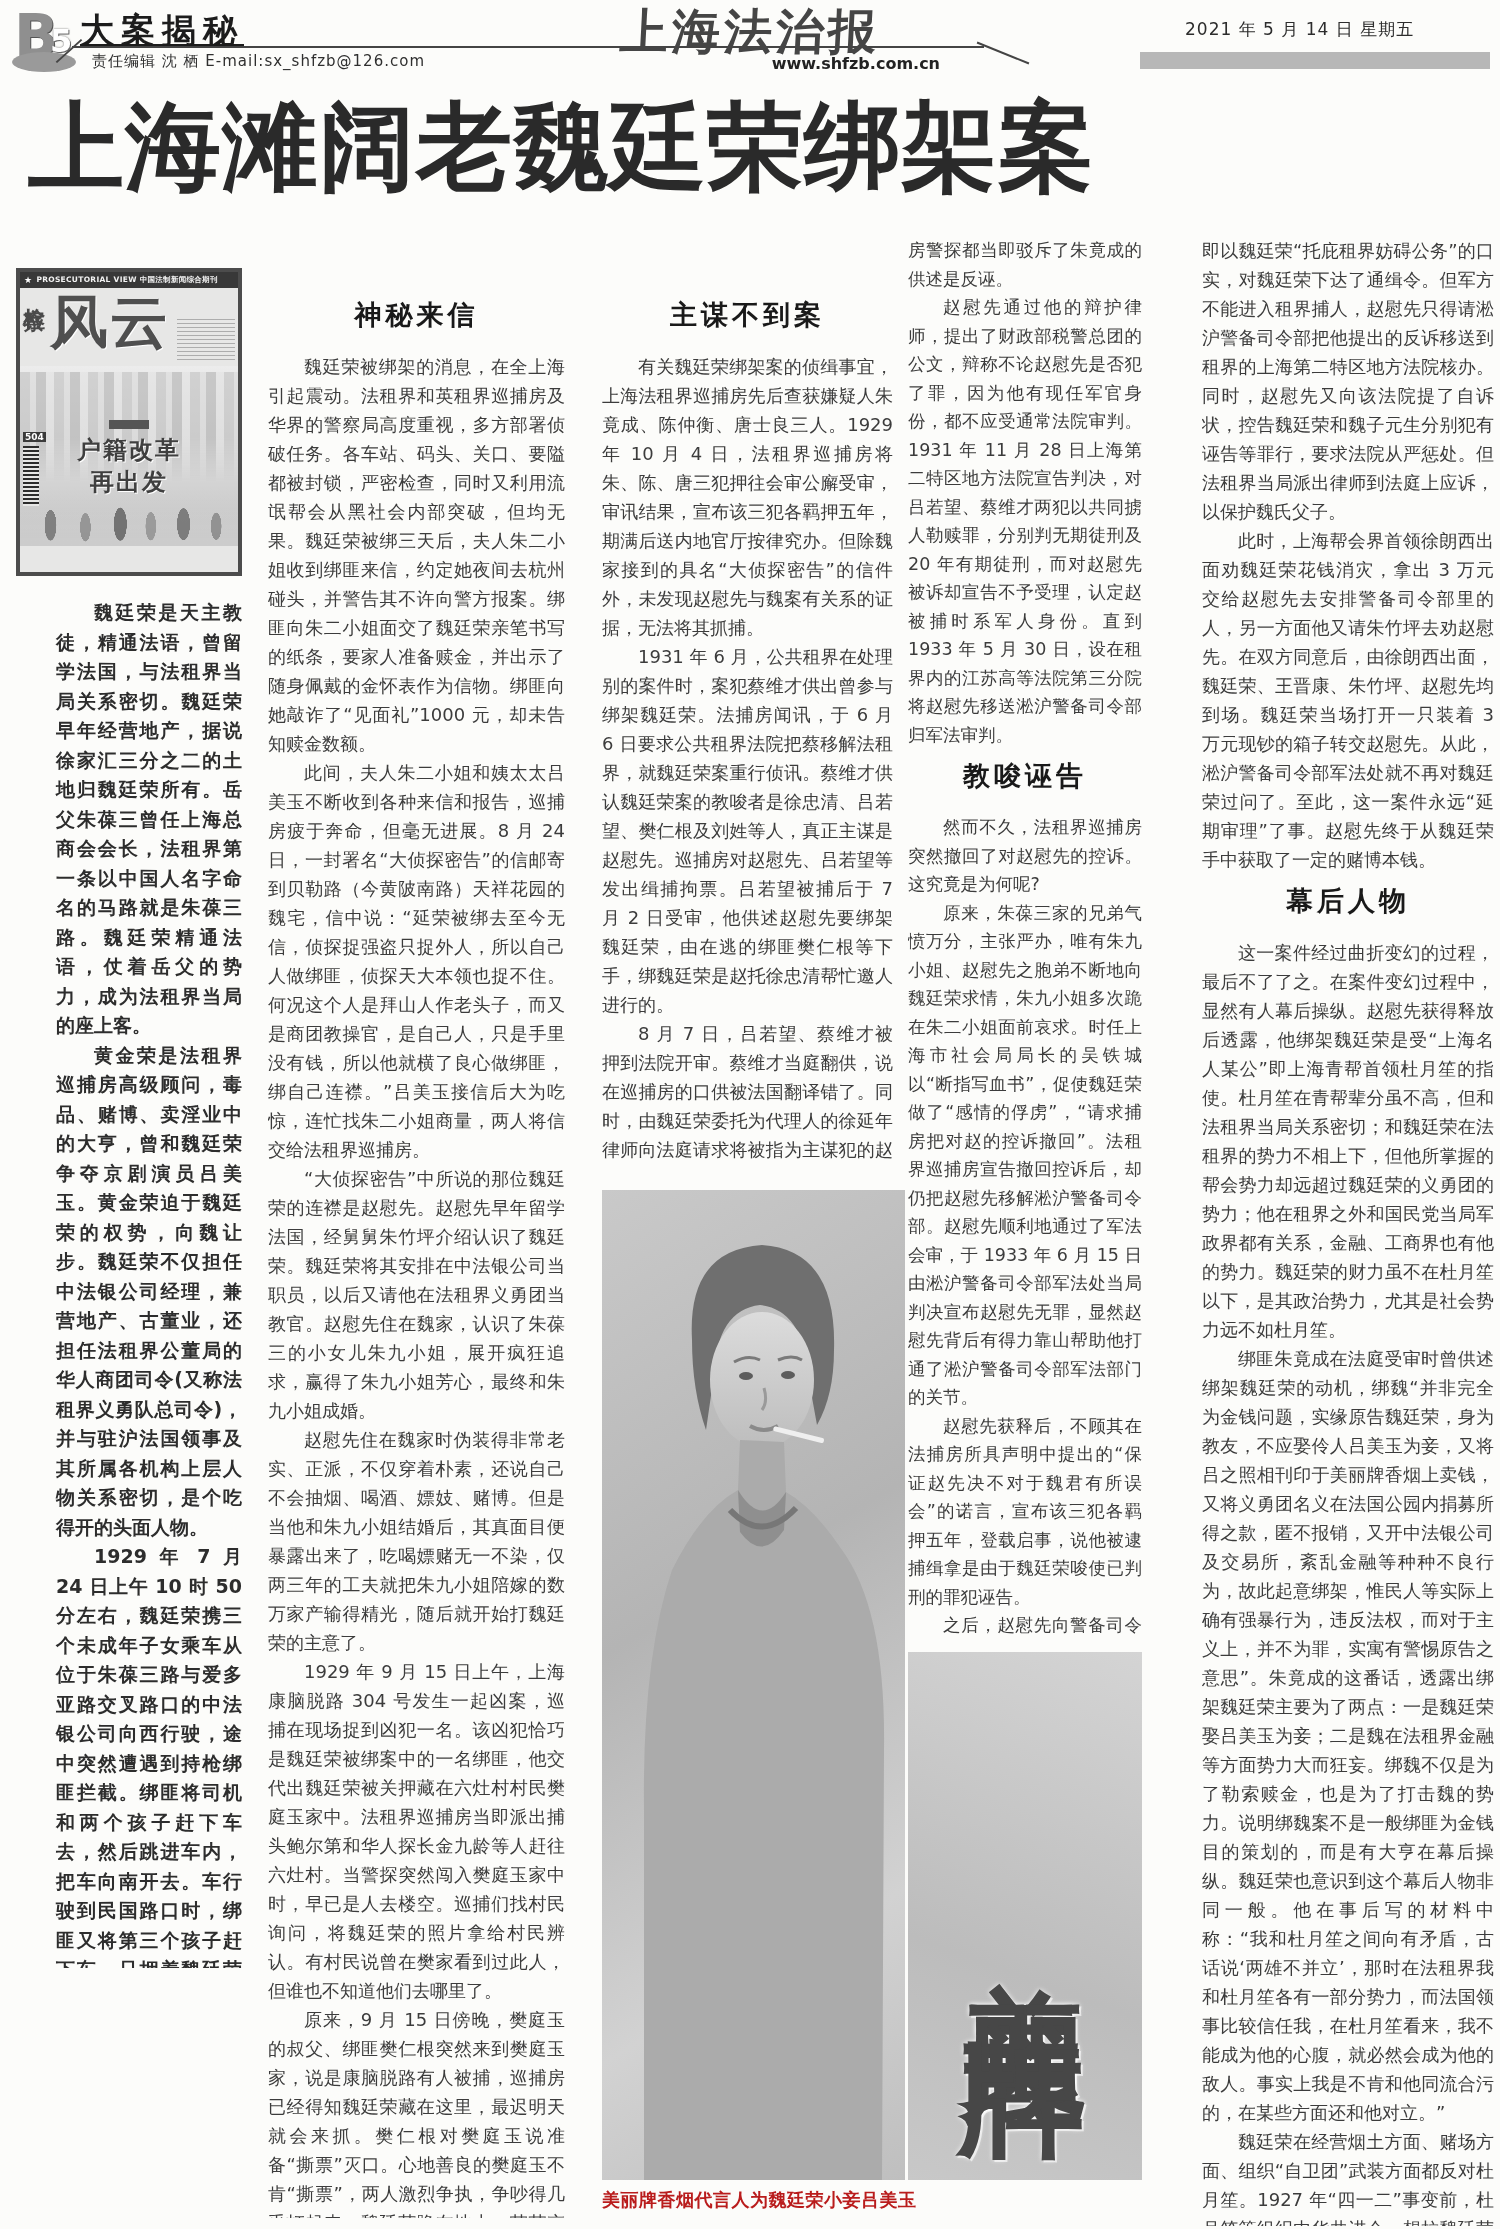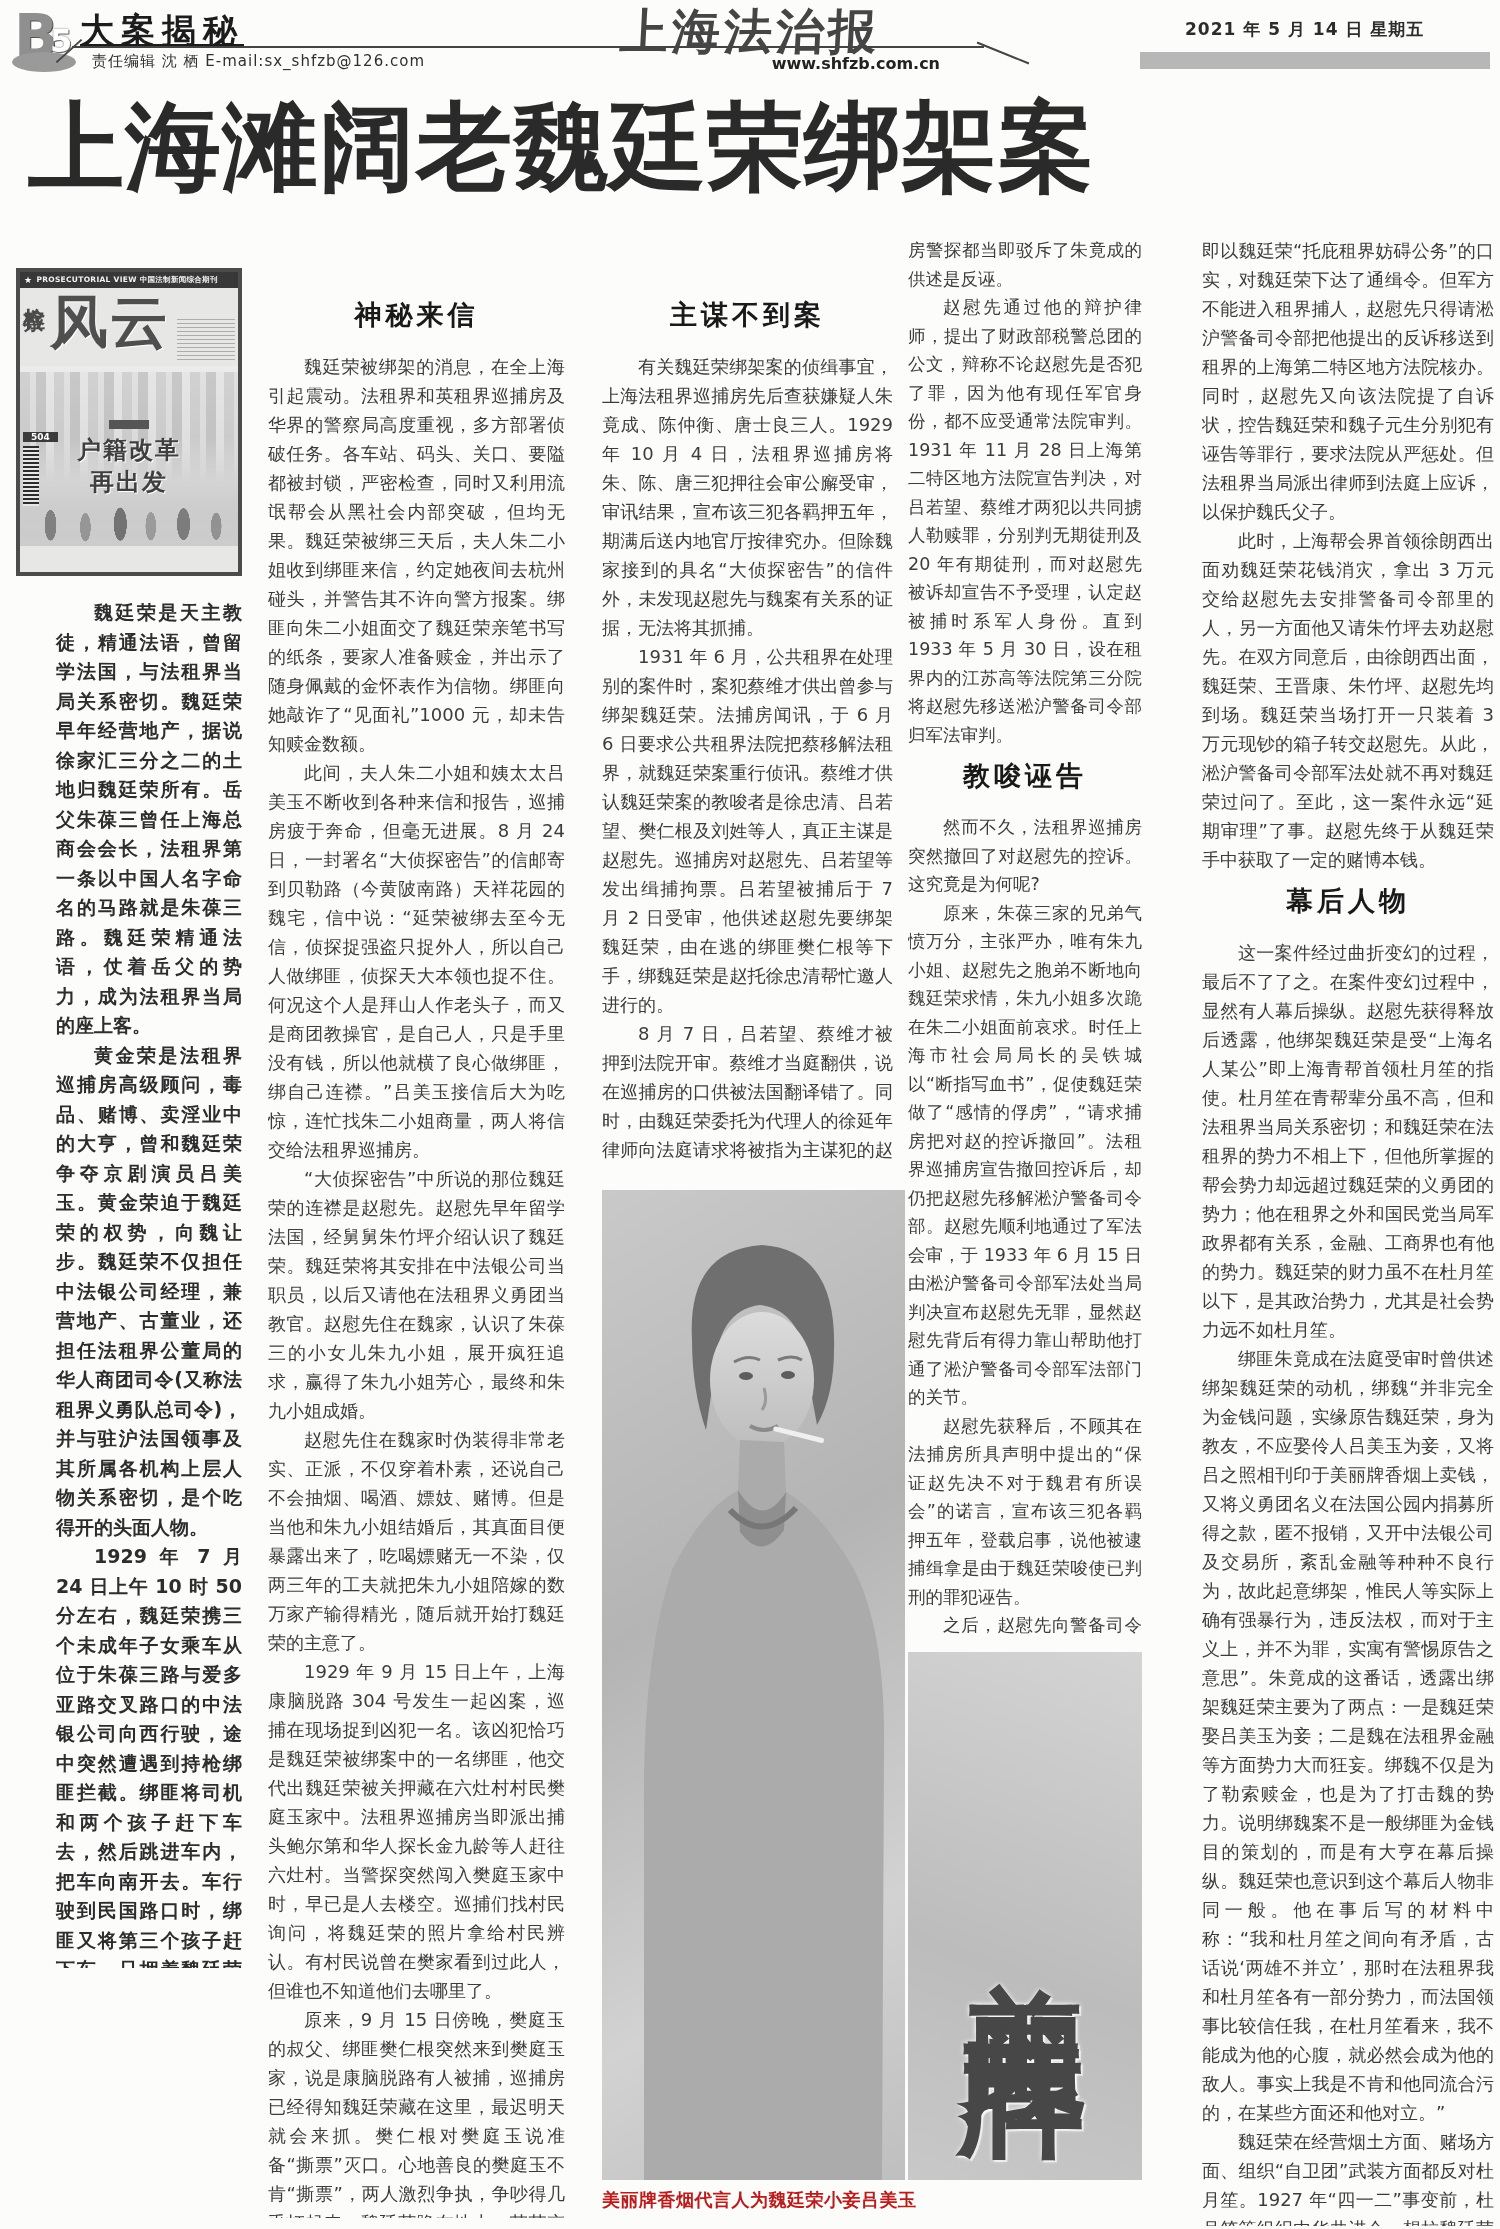--- a/index.html
+++ b/index.html
@@ -17,21 +17,21 @@
   .hdr-badge .shadow { position:absolute; left:0px; top:48px; width:64px; height:20px; background:#9a9a9a; border-radius:50%; }
   .hdr-section { position:absolute; left:80px; top:8px; font-size:34px; font-weight:900; color:#1c1c1c; letter-spacing:7px;text-decoration:underline; }
   .hdr-rule { position:absolute; left:72px; top:46px; width:912px; height:2px; background:#444; }
   .hdr-rule-diag { position:absolute; left:975px; top:52px; width:56px; height:2px; background:#444; transform:rotate(22deg); }
   .hdr-slash { position:absolute; left:52px; top:50px; width:34px; height:2px; background:#444; transform:rotate(-42deg); }
   .hdr-editor { position:absolute; left:92px; top:52px; font-size:15px; color:#2f2f2f; letter-spacing:1px; }
   .hdr-masthead { position:absolute; left:560px; top:0px; width:380px; text-align:center;
       font-family:"DejaVu Serif", serif; font-size:48px; font-weight:900; color:#454545;
       letter-spacing:4px; transform:skewX(-3deg); }
   .hdr-site { position:absolute; left:560px; top:54px; width:380px; text-align:right; font-size:16px; font-weight:bold; color:#222; }
-  .hdr-date { position:absolute; left:1185px; top:18px; font-size:17px; color:#2c2c2c; letter-spacing:1px;font-weight:bold; }
+  .hdr-date { position:absolute; left:1185px; top:18px; font-size:17px; color:#2c2c2c; letter-spacing:1px; }
   .hdr-graybar { position:absolute; left:1140px; top:52px; width:350px; height:17px; background:#b7b7b7; }
 
   
   .headline { position:absolute; left:28px; top:84px; width:1060px; font-size:96px; font-weight:900;
       color:#2a2a2a; letter-spacing:1px; white-space:nowrap; }
 
   
   .cover { position:absolute; left:16px; top:268px; width:226px; height:308px;
       background:#e7e7e6; border:4px solid #4c4c4c; overflow:hidden; }
   .cover-banner { display:flex; align-items:center; gap:4px; background:#383838; color:#f3f3f3;
@@ -58,21 +58,21 @@
         radial-gradient(10px 26px at 14% 60%, #6f6f6f 58%, transparent 60%),
         radial-gradient(9px 24px at 30% 64%, #8a8a8a 58%, transparent 60%),
         radial-gradient(11px 28px at 46% 58%, #5e5e5e 58%, transparent 60%),
         radial-gradient(9px 24px at 60% 62%, #909090 58%, transparent 60%),
         radial-gradient(11px 27px at 75% 58%, #6a6a6a 58%, transparent 60%),
         radial-gradient(9px 23px at 90% 62%, #858585 58%, transparent 60%),
         linear-gradient(transparent, #cfcfcf); }
   .cover-code { position:absolute; left:3px; bottom:40px; width:16px; height:60px;
       background:repeating-linear-gradient(#2c2c2c 0 2px, #e7e7e6 2px 4px); }
   .cover-issue { position:absolute; left:3px; bottom:104px; font-size:9px; font-weight:bold; color:#fff;
-      background:#3a3a3a; padding:0 8px; }
+      background:#3a3a3a; padding:0 2px; }
 
   
   .col { position:absolute; overflow:hidden; text-align:justify; }
   .col p { font-size:18px; line-height:29px; text-indent:2em; color:#3c3c3c; }
   .col p.lead { text-indent:0; }
   .col-heading { text-align:center; font-weight:900; font-size:27px; color:#191919;
       letter-spacing:4px; margin:10px 0 20px; text-indent:0; line-height:34px; }
 
   .col-intro { left:16px; top:598px; width:226px; height:1370px; }
   .col-intro p { font-size:19px; font-weight:bold; line-height:29.5px; color:#2d2d2d;margin-left:40px; }

